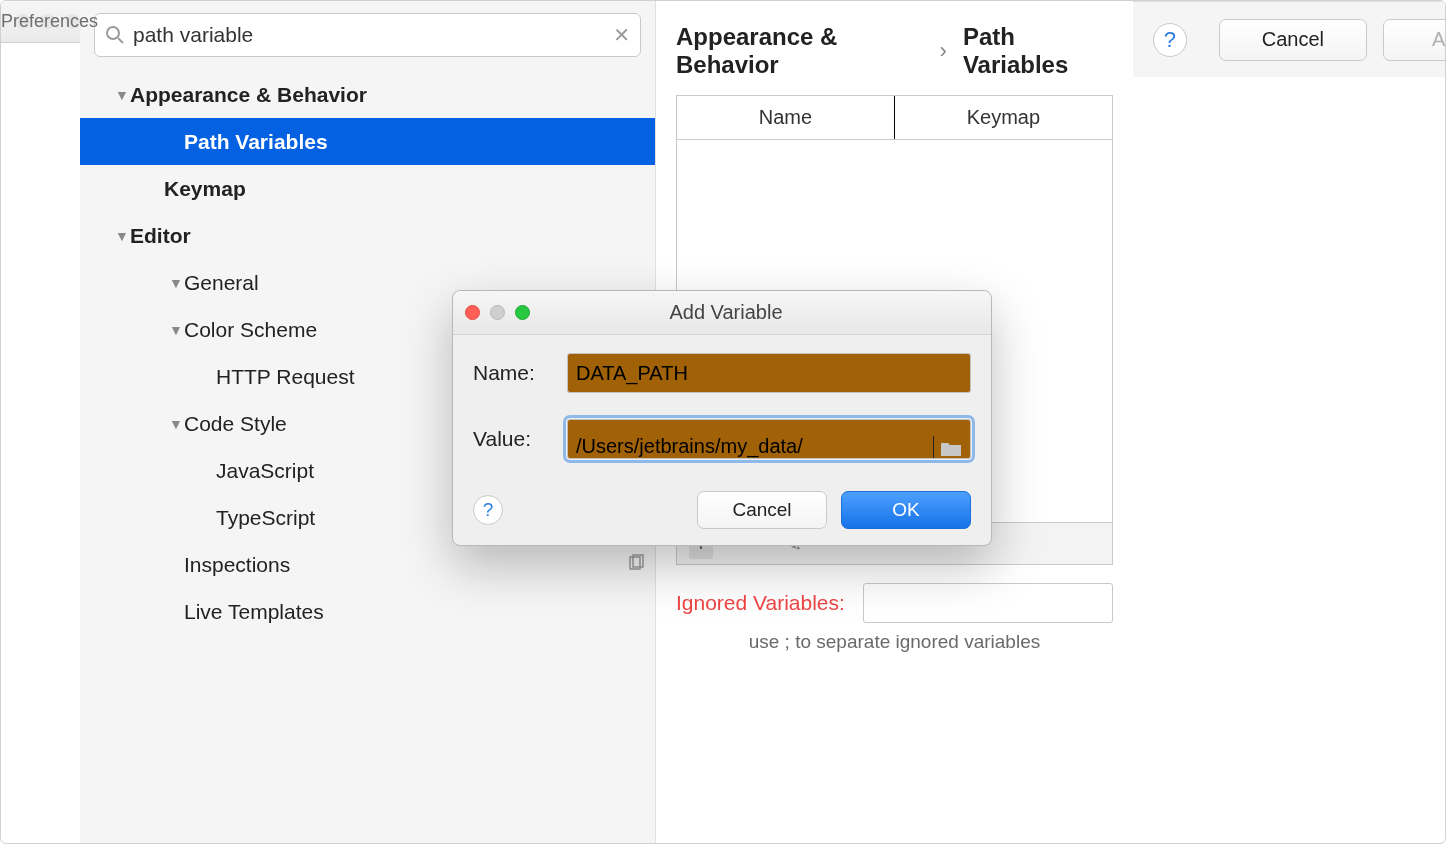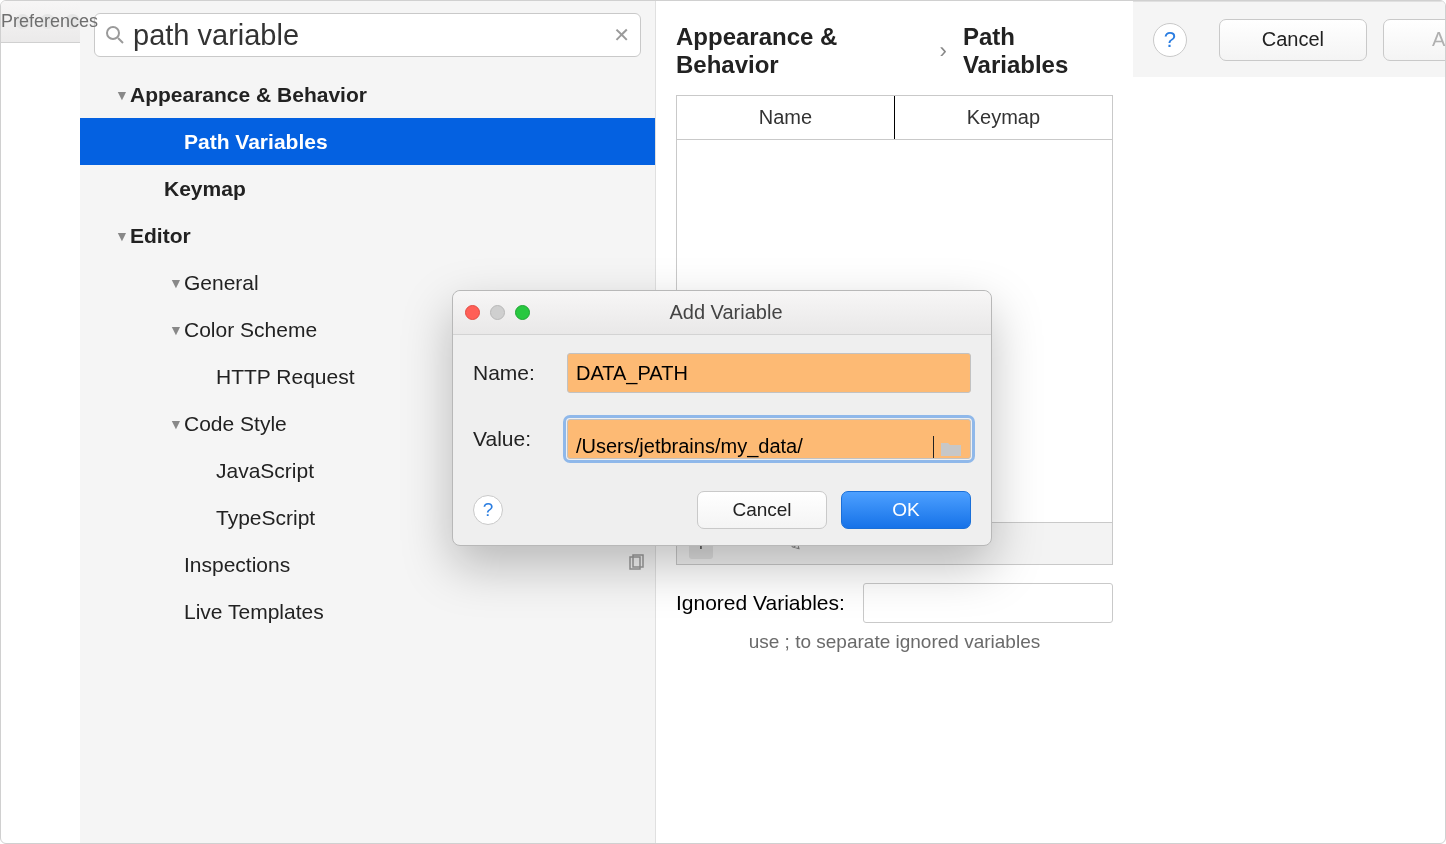--- a/index.html
+++ b/index.html
@@ -10,21 +10,21 @@
 .tl{width:15px;height:15px;border-radius:50%;}
 .tl.red{background:#e6e6e6;}
 .tl.yellow{background:#e6e6e6;}
 .tl.green{background:#e6e6e6;}
 .titlebar .title{position:absolute;left:0;right:0;text-align:center;font-size:18px;color:#6f6f6f;}
 .body{flex:1;display:flex;min-height:0;}
 .sidebar{width:576px;background:#f5f5f5;border-right:1px solid #e0e0e0;display:flex;flex-direction:column;padding-top:12px;}
 .search-wrap{padding:0 14px 8px 14px;}
 .search{display:flex;align-items:center;background:#fff;border:1px solid #c9c9c9;border-radius:6px;height:44px;padding:0 10px;}
 .search svg{flex:none;}
-.search input{flex:1;border:none;outline:none;font-size:29px;color:#333;padding:0 8px;background:transparent;}
+.search input{flex:1;border:none;outline:none;font-size:21px;color:#333;padding:0 8px;background:transparent;}
 .clear{color:#9a9a9a;font-size:20px;cursor:pointer;}
 .tree{flex:1;overflow:auto;padding-top:6px;}
 .node{display:flex;align-items:center;height:47px;font-size:21px;color:#222;padding-right:10px;}
 .node .arrow{width:16px;display:inline-flex;justify-content:center;color:#888;font-size:14px;}
 .node .lbl{white-space:nowrap;}
 .node.bold .lbl{font-weight:600;}
 .node.sel{background:#0461e1;color:#fff;}
 .node .spacer{flex:1;}
 .copyic{color:#9a9a9a;}
 .ind0{padding-left:34px;}
@@ -37,42 +37,42 @@
 .crumbs b{font-weight:700;}
 .tablewrap{margin:6px 20px 0 20px;border:1px solid #c9c9c9;background:#fff;display:flex;flex-direction:column;height:470px;}
 .thead{display:flex;border-bottom:1px solid #c9c9c9;}
 .thead .th{flex:1;text-align:center;font-size:20px;color:#333;padding:10px 0;}
 .thead .th:first-child{border-right:1px solid #000000;}
 .tbody{flex:1;display:flex;align-items:center;justify-content:center;color:#8a8a8a;font-size:21px;}
 .toolbar{border-top:1px solid #c9c9c9;background:#f3f3f3;display:flex;align-items:center;gap:22px;padding:6px 12px;height:42px;}
 .tbtn{color:#8a8a8a;font-size:22px;width:24px;text-align:center;cursor:pointer;}
 .tbtn.active{color:#555;background:#e0e0e0;border-radius:3px;padding:2px 4px;}
 .ignored{display:flex;align-items:center;margin:18px 20px 0 20px;gap:18px;}
-.ignored label{font-size:21px;color:#000000;white-space:nowrap;}
+.ignored label{font-size:21px;color:#ef4444;white-space:nowrap;}
 .ignored input{flex:1;height:40px;border:1px solid #c9c9c9;border-radius:3px;font-size:18px;padding:0 8px;}
 .hint{font-size:19px;color:#6a6a6a;text-align:center;margin-top:8px;}
 .footer{height:76px;border-top:1px solid #e0e0e0;background:#f5f5f5;display:flex;align-items:center;padding:0 20px;gap:16px;}
 .footer .help{width:34px;height:34px;border:1px solid #c9c9c9;border-radius:50%;display:flex;align-items:center;justify-content:center;color:#2a7de1;font-size:22px;background:#fff;}
 .footer .spacer{flex:1;}
 .btn{height:42px;min-width:148px;border-radius:7px;border:1px solid #c9c9c9;background:linear-gradient(#fff,#f4f4f4);font-size:20px;color:#222;cursor:pointer;}
 .btn.primary{background:linear-gradient(#4da0ff,#1672e8);border:1px solid #1a6fd8;color:#fff;}
 .btn:disabled{color:#b0b0b0;}
 
 .modal{position:absolute;left:452px;top:290px;width:540px;background:#efefef;border:1px solid #b8b8b8;border-radius:8px;box-shadow:0 20px 50px rgba(0,0,0,0.25);}
 .modal .mtitle{height:44px;background:linear-gradient(#f7f6f6,#e9e8e8);border-bottom:1px solid #d3d3d3;display:flex;align-items:center;position:relative;border-radius:8px 8px 0 0;}
 .modal .mtitle .title{position:absolute;left:8px;right:0;text-align:center;font-size:20px;color:#444;}
 .mtraffic{display:flex;gap:10px;margin-left:12px;}
 .mtl{width:15px;height:15px;border-radius:50%;}
 .mtl.r{background:#ff5f57;border:1px solid #e24b42;}
 .mtl.y{background:#cfcfcf;border:1px solid #b8b8b8;}
 .mtl.g{background:#28c840;border:1px solid #1fa533;}
 .mbody{padding:18px 20px 16px 20px;}
 .mrow{display:flex;align-items:center;margin-bottom:26px;gap:14px;}
 .mrow label{width:80px;font-size:21px;color:#222;text-align:left;}
-.mrow .field{flex:1;display:flex;align-items:center;background:#fdba74;border:1px solid #c2c2c2;border-radius:3px;height:40px;padding:0 8px;font-size:20px;}
+.mrow .field{flex:1;display:flex;align-items:center;background:#a16207;border:1px solid #c2c2c2;border-radius:3px;height:40px;padding:0 8px;font-size:20px;}
 .mrow .field.focus{outline:3px solid #8fb8ea;outline-offset:1px;align-items:flex-end;}
 .mrow .field input{flex:1;border:none;outline:none;font-size:20px;background:transparent;}
 .foldic{color:#a8a8a8;}
 .mfoot{display:flex;align-items:center;gap:14px;padding-top:6px;}
 .mfoot .help{width:30px;height:30px;border:1px solid #c9c9c9;border-radius:50%;display:flex;align-items:center;justify-content:center;color:#2a7de1;font-size:19px;background:#fff;}
 .mfoot .spacer{flex:1;}
 .mbtn{height:38px;min-width:130px;border-radius:7px;border:1px solid #c9c9c9;background:linear-gradient(#fff,#f4f4f4);font-size:19px;color:#222;cursor:pointer;}
 .mbtn.primary{background:linear-gradient(#4da0ff,#1672e8);border:1px solid #1a6fd8;color:#fff;}
 .caret{display:inline-block;width:1px;height:22px;background:#222;vertical-align:middle;margin-left:1px;}
 </style>

